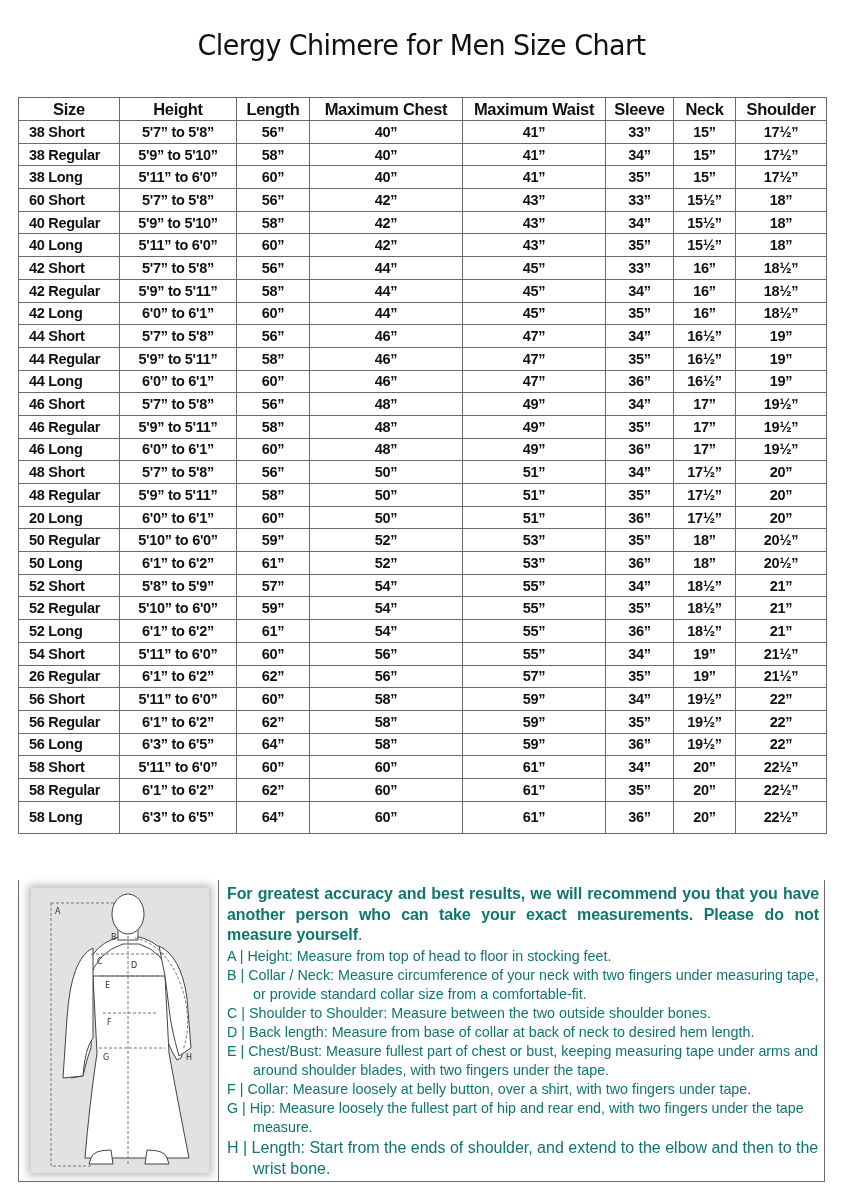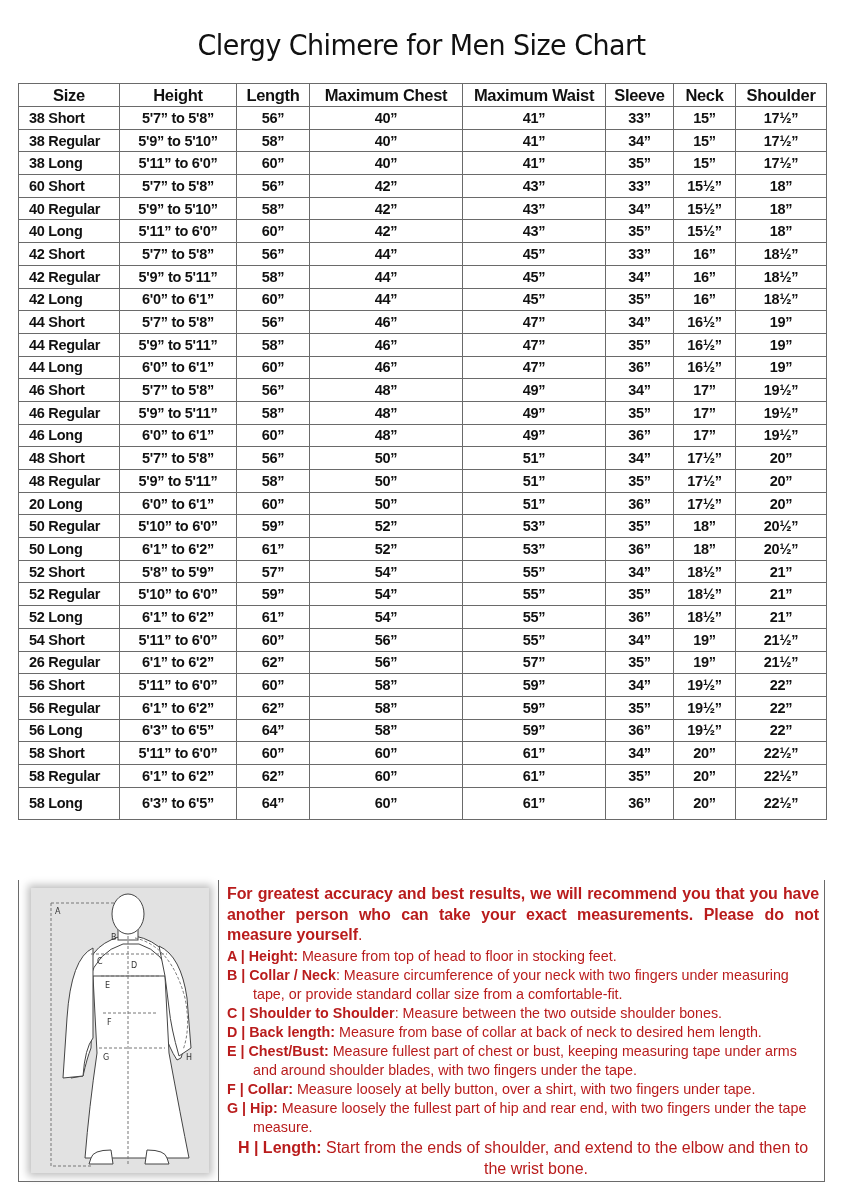--- a/index.html
+++ b/index.html
@@ -1,44 +1,44 @@
 <!DOCTYPE html>
 <html><head>
   <meta charset="utf-8">
   <style>
     html, body { margin: 0; padding: 0; background: #ffffff; }
     body { width: 843px; height: 1200px; position: relative; overflow: hidden;
            font-family: "Liberation Sans", sans-serif; color: #111; }
     .title { position: absolute; top: 28px; left: 0; width: 843px; text-align: center;
              font-family: "DejaVu Sans", sans-serif; font-size: 29px; font-weight: normal;
              letter-spacing: -0.6px; color: #111; transform: scaleX(0.93); }
-    table.chart { position: absolute; left: 18px; top: 83px; width: 808px;
+    table.chart { position: absolute; left: 18px; top: 97px; width: 808px;
                   border-collapse: collapse; table-layout: fixed; }
     table.chart th, table.chart td { border: 1.5px solid #6a6a6a; padding: 0;
                   font-family: "Liberation Sans", sans-serif; font-weight: bold;
                   text-align: center; white-space: nowrap; overflow: hidden; }
     table.chart th { height: 22px; font-size: 16.5px; letter-spacing: -0.3px; }
     table.chart td { height: 21.7px; font-size: 14.5px; letter-spacing: -0.3px; }
     table.chart td.size { text-align: left; padding-left: 10px; }
     table.chart tr.last td { height: 31px; margin-left: 12px; }
     .bottom { position: absolute; left: 18px; top: 880px; width: 805px; height: 301px;
               border: 1.5px solid #6a6a6a; border-top: none; }
     .fig-wrap { position: absolute; left: 0; top: 0; width: 199px; height: 301px;
                 border-right: 1.5px solid #6a6a6a; }
     .fig { position: absolute; left: 12px; top: 8px; width: 178px; height: 285px;
            background: #e2e2e2; box-shadow: 0 0 8px 3px #bdbdbd; }
     .fig svg { position: absolute; left: 0; top: 0; }
     .info { position: absolute; left: 208px; top: 4px; width: 592px;
-            font-family: "Liberation Sans", sans-serif; color: #b91c1c; }
+            font-family: "Liberation Sans", sans-serif; color: #0f766e; }
     .intro { font-weight: bold; font-size: 16px; line-height: 20.5px; text-align: justify;
              margin: 0 0 1px 0; letter-spacing: -0.1px; }
     .intro .dot { font-weight: normal; }
     .item { font-size: 14.3px; line-height: 19px; margin: 0; padding-left: 26px; text-indent: -26px; }
-    .item b { font-weight: bold; }
-    .item.big { font-size: 16px; line-height: 21px; text-align: center; }
+    .item b { font-weight: normal; }
+    .item.big { font-size: 16px; line-height: 21px; }
   </style>
 </head>
 <body>
 
 <div class="title">Clergy Chimere for Men Size Chart</div>
 
 <table class="chart">
   <colgroup>
     <col style="width:101px">
       <col style="width:117px">

